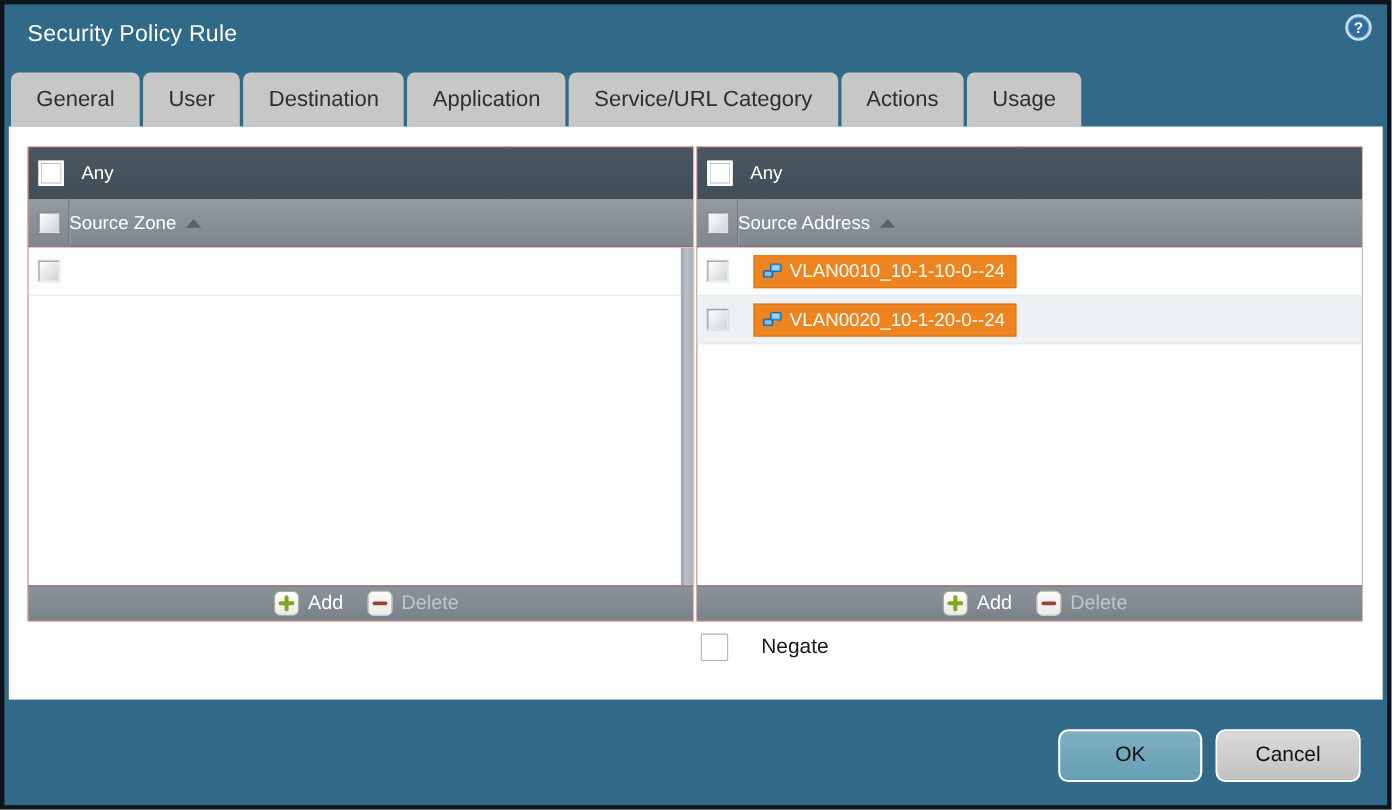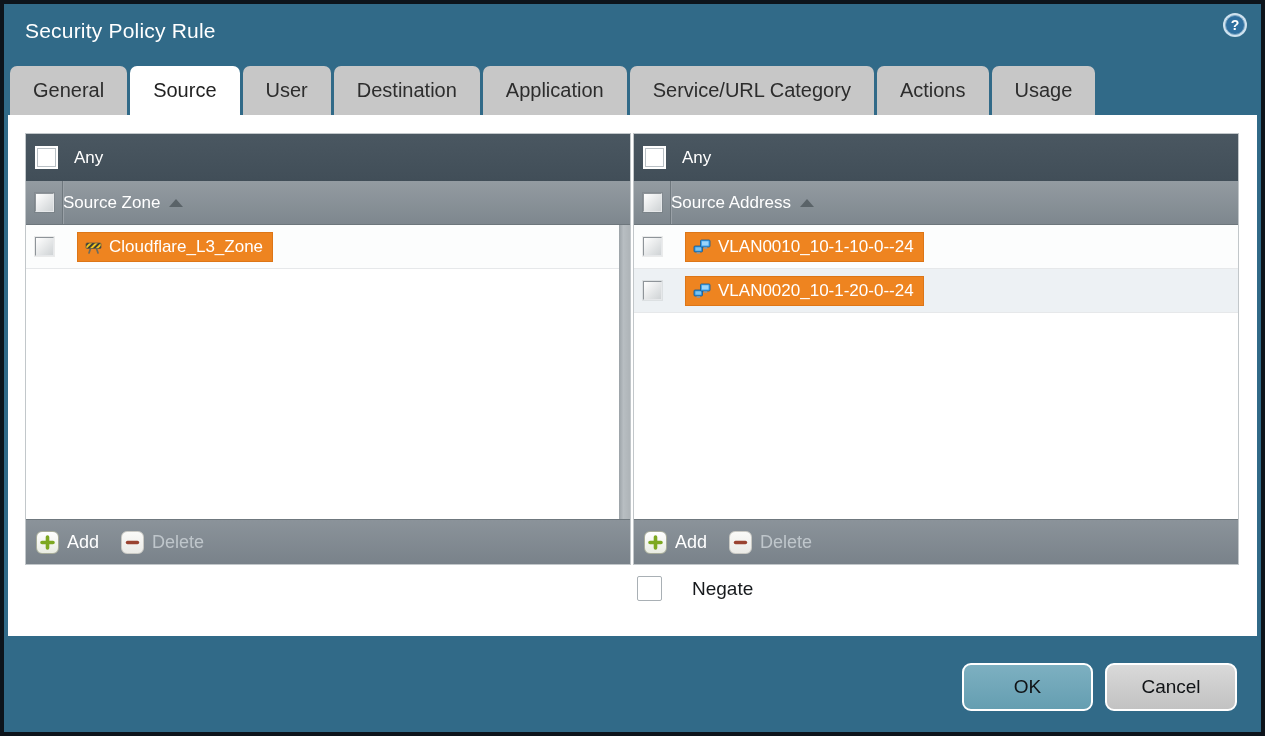--- a/index.html
+++ b/index.html
@@ -35,21 +35,21 @@
   .col-label { color:#ffffff; font-size:17px; }
   .sort-asc { width:0; height:0; border-left:7px solid transparent; border-right:7px solid transparent; border-bottom:8px solid #5a6368; margin-left:9px; }
 
   .rows { flex:1 1 auto; position:relative; background:#fff; overflow:hidden; }
   .row { height:44px; display:flex; align-items:center; border-bottom:1px solid #e6e8ea; background:#fcfdfd; }
   .row.alt { background:#edf1f4; }
   .row .cbcell { width:37px; display:flex; justify-content:center; }
   .chip { margin-left:14px; height:30px; display:flex; align-items:center; gap:7px; padding:0 9px 0 7px; background:#ee8420; border:1px solid #dd7617; color:#ffffff; font-size:17px; cursor:pointer; white-space:nowrap; }
   .scroll-track { position:absolute; top:0; right:0; width:11px; bottom:0; background:linear-gradient(90deg,#9ba2a7,#b8bec2 40%,#aeb4b8); border-left:1px solid #949b a0; cursor:pointer; }
 
-  .panel-footer { height:45px; background:linear-gradient(#8b939a,#79828a); border-top:1px solid #6f787e; display:flex; align-items:center; padding-left:10px; flex:0 0 auto; }
+  .panel-footer { height:32px; background:linear-gradient(#8b939a,#79828a); border-top:1px solid #6f787e; display:flex; align-items:center; padding-left:10px; flex:0 0 auto;justify-content:center; }
   .tool { display:flex; align-items:center; gap:8px; cursor:pointer; }
   .tool.disabled { cursor:default; }
   .tool-label { font-size:18px; color:#ffffff; }
   .tool.disabled .tool-label { color:#bfc6cb; }
   .icon-btn { width:23px; height:23px; border-radius:6px; background:linear-gradient(#ffffff,#e9ece2); border:1px solid #a8ad9a; display:flex; align-items:center; justify-content:center; }
   .tool.disabled .icon-btn { background:linear-gradient(#fafaf8,#ebebe7); border-color:#c9c9c4; }
   .tool + .tool { margin-left:22px; }
 
   .negate-row { position:absolute; left:629px; top:461px; display:flex; align-items:center; gap:30px; }
   .cb-negate { width:25px; height:25px; background:#fff; border:1px solid #a9b0b5; border-radius:2px; cursor:pointer; }
@@ -72,21 +72,20 @@
         <circle cx="13" cy="13" r="12" fill="#cfe2ef"></circle>
         <circle cx="13" cy="13" r="9.5" fill="#2f6f9f"></circle>
         <circle cx="13" cy="13" r="9.5" fill="none" stroke="#7fa9c6" stroke-width="1"></circle>
         <text x="13" y="18" font-size="14" font-family="Liberation Sans, sans-serif" font-weight="bold" fill="#ffffff" text-anchor="middle">?</text>
       </svg>
     </div>
   </div>
 
   <div class="tabs">
     <div class="tab">General</div>
-    <div class="tab active">Source</div>
     <div class="tab">User</div>
     <div class="tab">Destination</div>
     <div class="tab">Application</div>
     <div class="tab">Service/URL Category</div>
     <div class="tab">Actions</div>
     <div class="tab">Usage</div>
   </div>
 
   <div class="content">
 
@@ -99,35 +98,20 @@
         <div class="cb-col">
           <div class="cb-bevel"></div>
         </div>
         <div class="col-label">Source Zone</div>
         <div class="sort-asc"></div>
       </div>
       <div class="rows">
         <div class="row">
           <div class="cbcell">
             <div class="cb-bevel"></div>
-          </div>
-          <div class="chip">
-            <span style="display:flex;">
-              <svg width="17" height="16" viewBox="0 0 17 16">
-                <defs>
-                  <pattern id="zstr" width="4" height="4" patternUnits="userSpaceOnUse" patternTransform="rotate(45)">
-                    <rect width="4" height="4" fill="#f2c41d"></rect>
-                      <rect width="2" height="4" fill="#3d3d35"></rect>
-                  </pattern>
-                </defs>
-                <path d="M4 14 L6 8 M13 14 L11 8" stroke="#6b6b60" stroke-width="1.7" stroke-linecap="round"></path>
-                <rect x="1" y="4" width="15" height="5.5" rx="1" fill="url(#zstr)" stroke="#55554c" stroke-width="0.7"></rect>
-              </svg>
-            </span>
-            <span>Cloudflare_L3_Zone</span>
           </div>
         </div>
         <div class="scroll-track"></div>
       </div>
       <div class="panel-footer">
         <div class="tool">
           <span class="icon-btn">
             <svg width="15" height="15" viewBox="0 0 15 15">
                 <path d="M7.5 2 V13 M2 7.5 H13" stroke="#7da821" stroke-width="3.6" stroke-linecap="round"></path>
               </svg>

